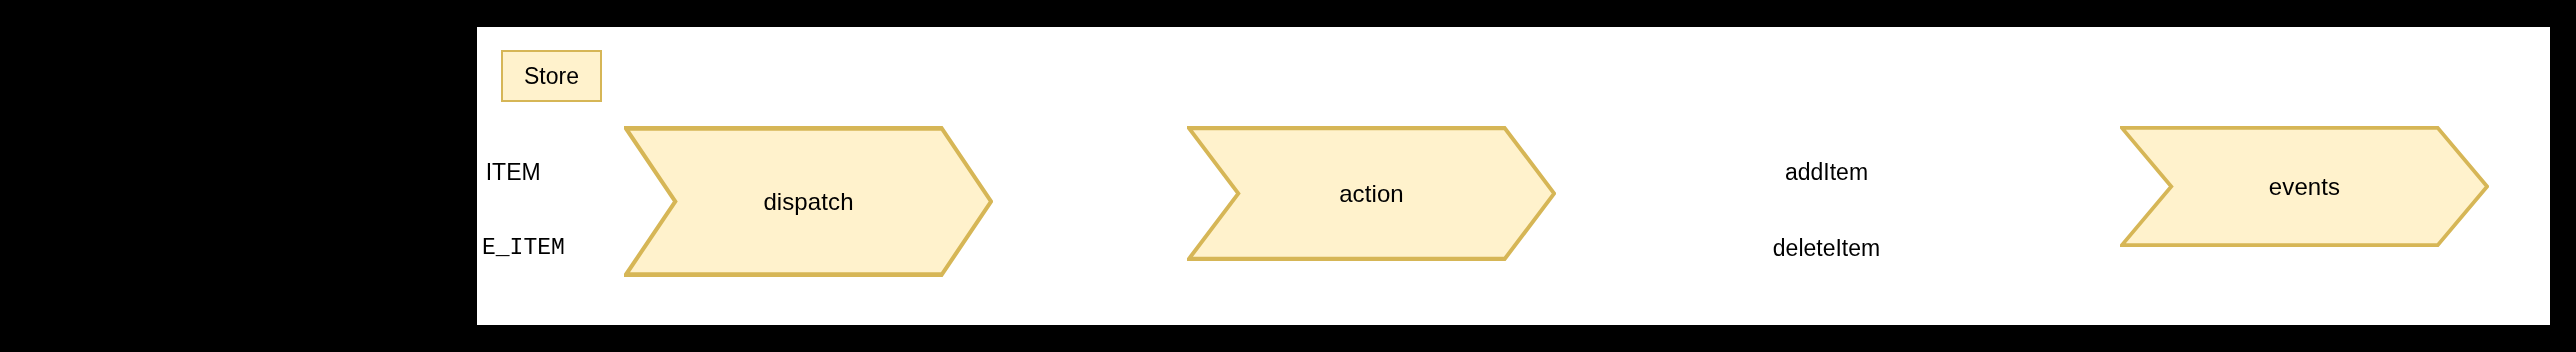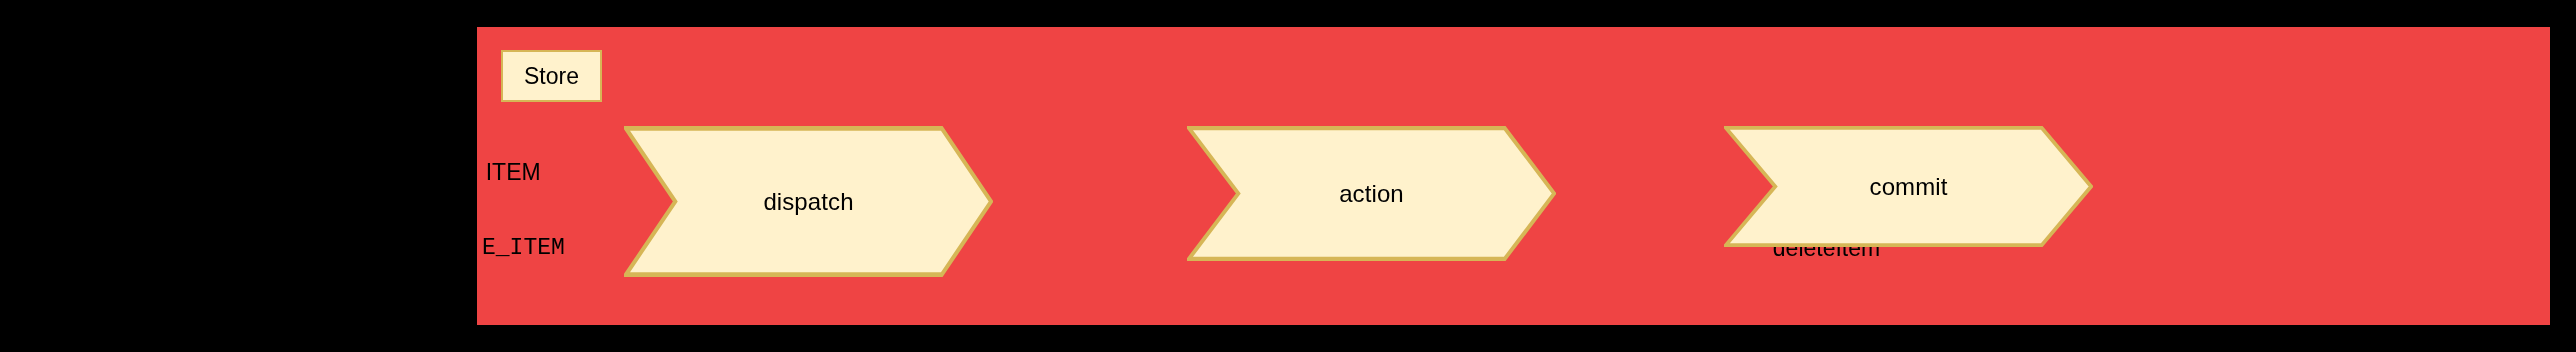--- a/index.html
+++ b/index.html
@@ -16,21 +16,21 @@
     position: relative;
     width: 2576px;
     height: 352px;
     background: #000000;
     overflow: hidden;
   }
 
   
   .panel {
     position: absolute;
-    background: #ef4444;
+    background: #ffffff;
     overflow: hidden;
   }
 
   
   .chevron {
     position: absolute;
     display: flex;
     align-items: center;
     justify-content: center;
   }
@@ -116,24 +116,24 @@
     <div class="chevron" style="left:710px; top:99px; width:369px; height:135px;">
       <svg viewBox="0 0 590 194" preserveAspectRatio="none">
         <polygon points="3,3 508,3 587,97 508,191 3,191 82,97" fill="#fff2cc" stroke="#d6b656" stroke-width="6" stroke-linejoin="miter"></polygon>
       </svg>
       <span class="chev-label">action</span>
     </div>
 
     <div class="flow-label" style="left:1078px; top:126px; width:543px;">addItem</div>
     <div class="flow-label" style="left:1078px; top:202px; width:543px;">deleteItem</div>
 
-    <div class="chevron" style="left:1247px; top:99px; width:369px; height:121px;">
+
+    <div class="chevron" style="left:1643px; top:99px; width:369px; height:121px;">
       <svg viewBox="0 0 590 194" preserveAspectRatio="none">
         <polygon points="3,3 508,3 587,97 508,191 3,191 82,97" fill="#fff2cc" stroke="#d6b656" stroke-width="6" stroke-linejoin="miter"></polygon>
       </svg>
-      <span class="chev-label">commit</span>
+      <span class="chev-label">events</span>
     </div>
-
 
   </div>
 
 </div>
 
 
 </body></html>

